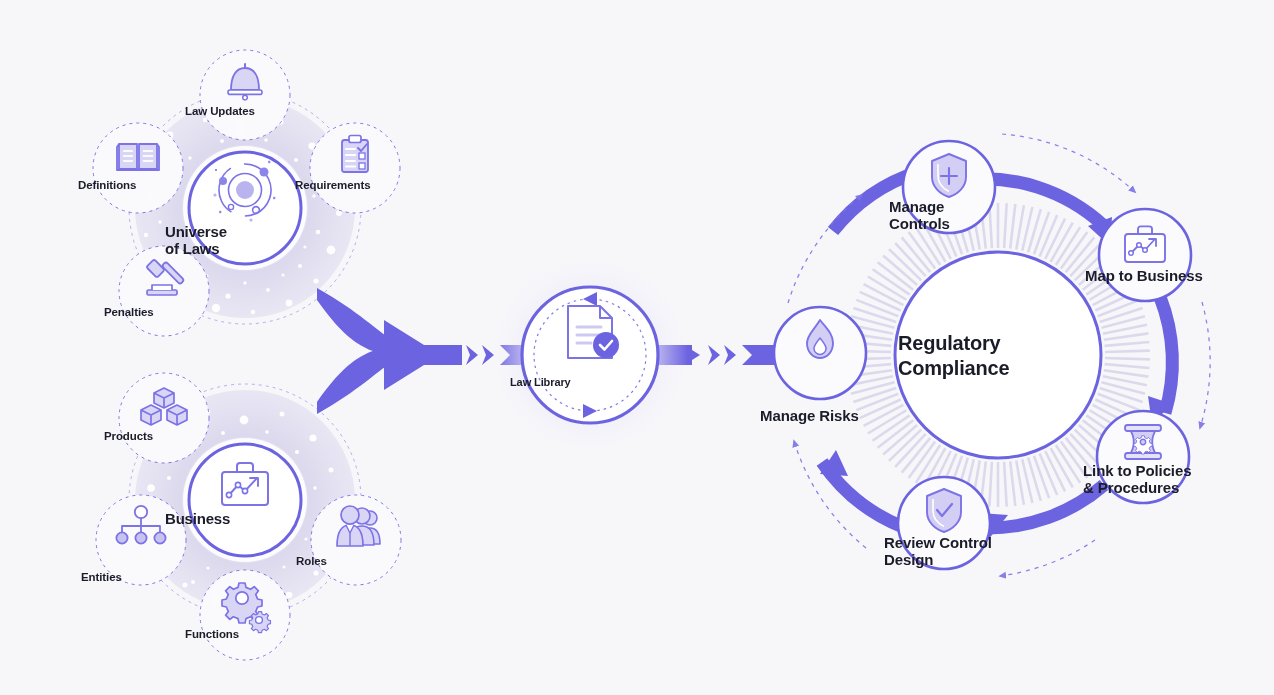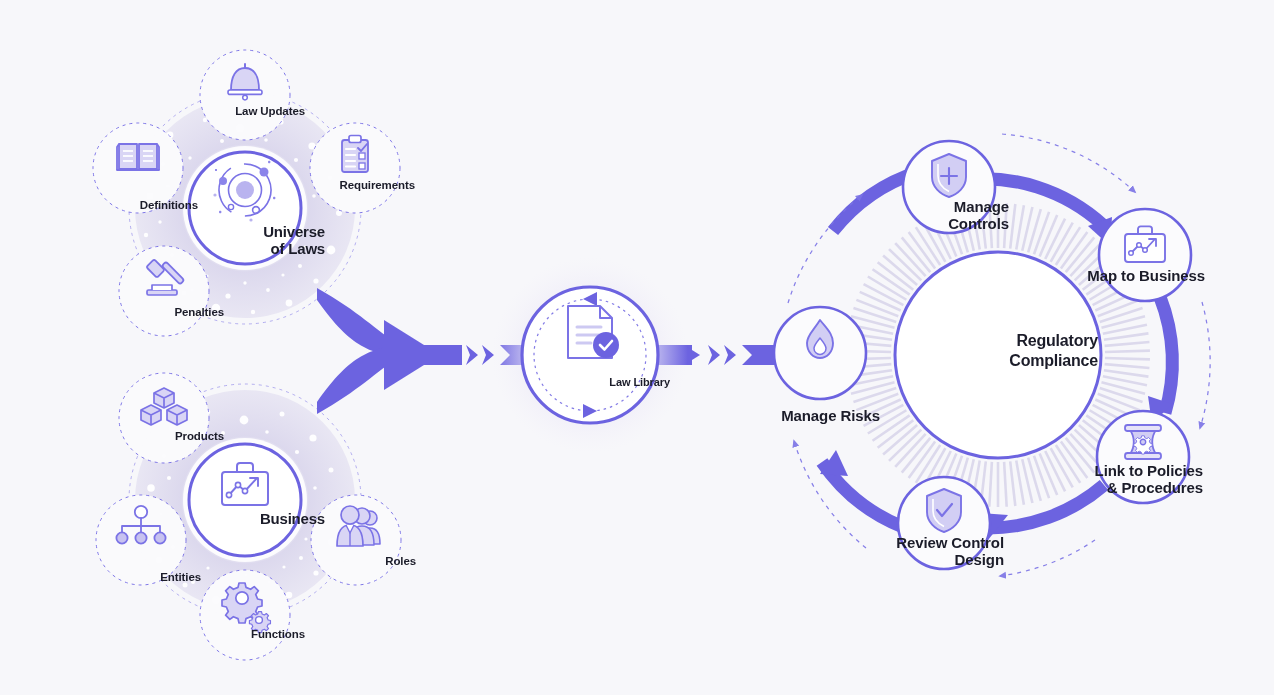--- a/index.html
+++ b/index.html
@@ -8,30 +8,30 @@
     width:1274px;height:695px;
     background:#f7f7fa;
     font-family:"Liberation Sans", sans-serif;
     overflow:hidden;
     position:relative;
   }
   #stage{position:absolute;left:0;top:0;width:1274px;height:695px;}
   svg.layer{position:absolute;left:0;top:0;width:1274px;height:695px;}
   .lbl{
     position:absolute;
-    text-align:right;
+    text-align:left;
     color:#1b1c29;
     pointer-events:none;
     white-space:pre-line;
     line-height:1.12;
   }
   .sat-lbl{font-size:11.5px;font-weight:700;letter-spacing:-0.1px;}
   .hub-lbl{font-size:15px;font-weight:700;letter-spacing:-0.2px;}
   .hub-lbl-sm{font-size:11px;font-weight:700;letter-spacing:-0.1px;}
-  .core-lbl{font-size:16px;font-weight:700;letter-spacing:-0.2px;}
+  .core-lbl{font-size:20px;font-weight:700;letter-spacing:-0.2px;}
   .node-lbl{font-size:15px;font-weight:700;letter-spacing:-0.1px;}
 </style>
 </head>
 <body>
 
 <div id="stage">
 
   <svg class="layer" viewBox="0 0 1274 695">
     <defs>
       <radialGradient id="glowGrad" cx="50%" cy="50%" r="50%">
@@ -505,21 +505,21 @@
           <path d="M-7,0 L-2,6 L8,-6" fill="none" stroke="#7b73e6" stroke-width="2.2" stroke-linecap="round" stroke-linejoin="round"></path>
         </g>
       </g>
     </g>
   </svg>
 
   <div class="lbl hub-lbl" style="left:165px;top:224px;width:160px;">Universe
 of Laws</div>
   <div class="lbl sat-lbl" style="left:185px;top:105px;width:120px;">Law Updates</div>
   <div class="lbl sat-lbl" style="left:295px;top:179px;width:120px;">Requirements</div>
-  <div class="lbl sat-lbl" style="left:78px;top:179px;width:120px;margin-top:20px;">Definitions</div>
+  <div class="lbl sat-lbl" style="left:78px;top:179px;width:120px;">Definitions</div>
   <div class="lbl sat-lbl" style="left:104px;top:306px;width:120px;">Penalties</div>
 
   <div class="lbl hub-lbl" style="left:165px;top:511px;width:160px;">Business</div>
   <div class="lbl sat-lbl" style="left:104px;top:430px;width:120px;">Products</div>
   <div class="lbl sat-lbl" style="left:296px;top:555px;width:120px;">Roles</div>
   <div class="lbl sat-lbl" style="left:81px;top:555px;width:120px;margin-top:16px;">Entities</div>
   <div class="lbl sat-lbl" style="left:185px;top:628px;width:120px;">Functions</div>
 
   <div class="lbl hub-lbl-sm" style="left:510px;top:376px;width:160px;">Law Library</div>
 

